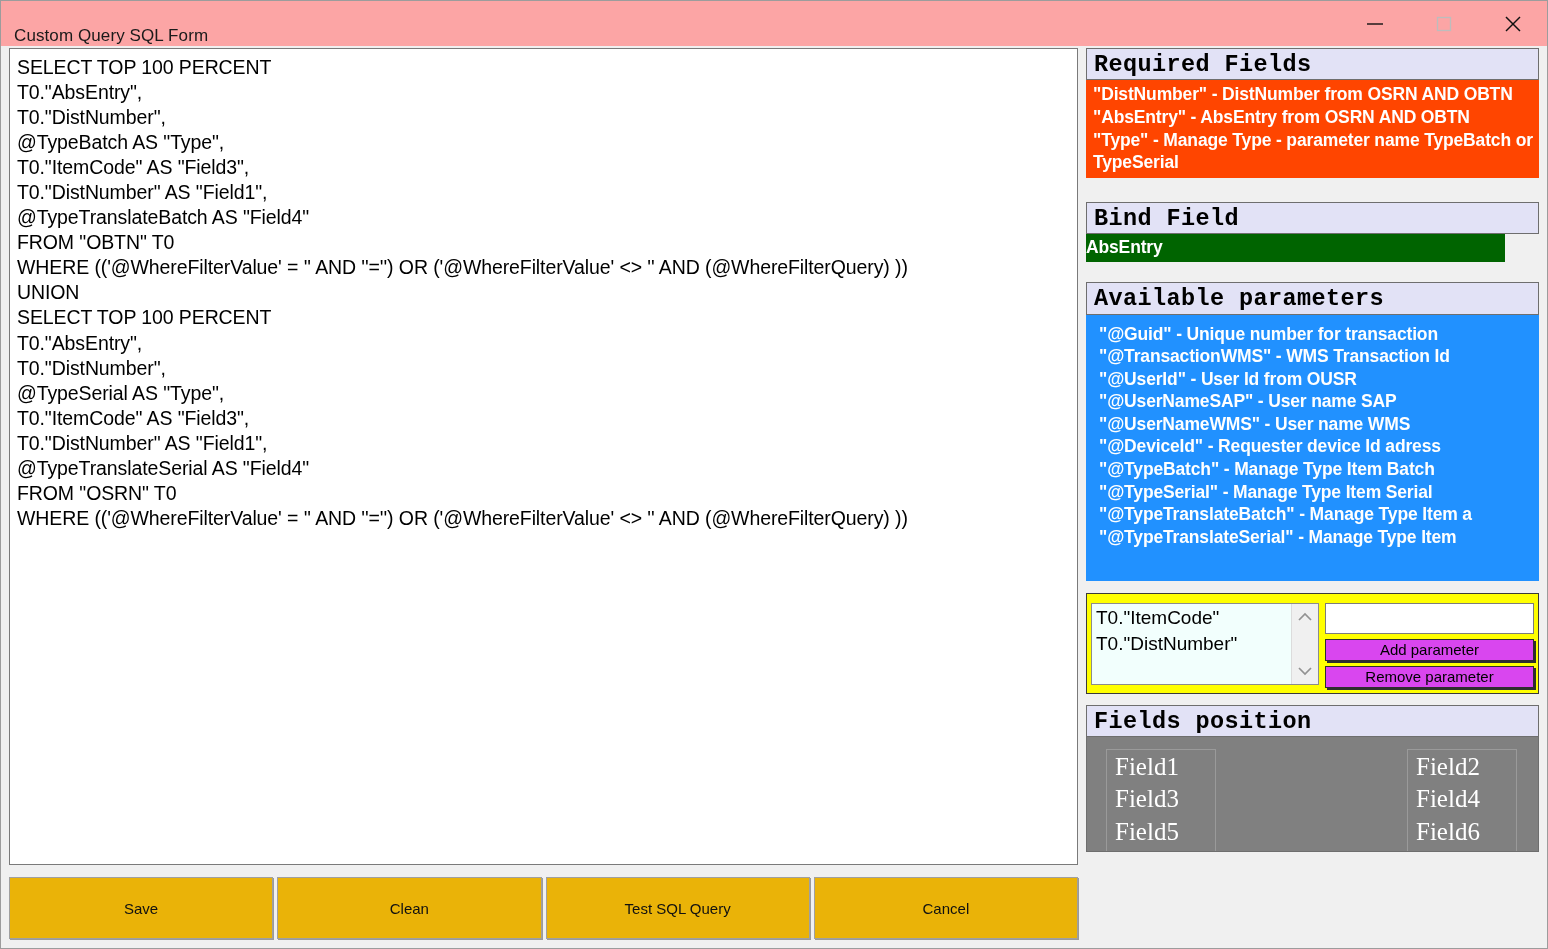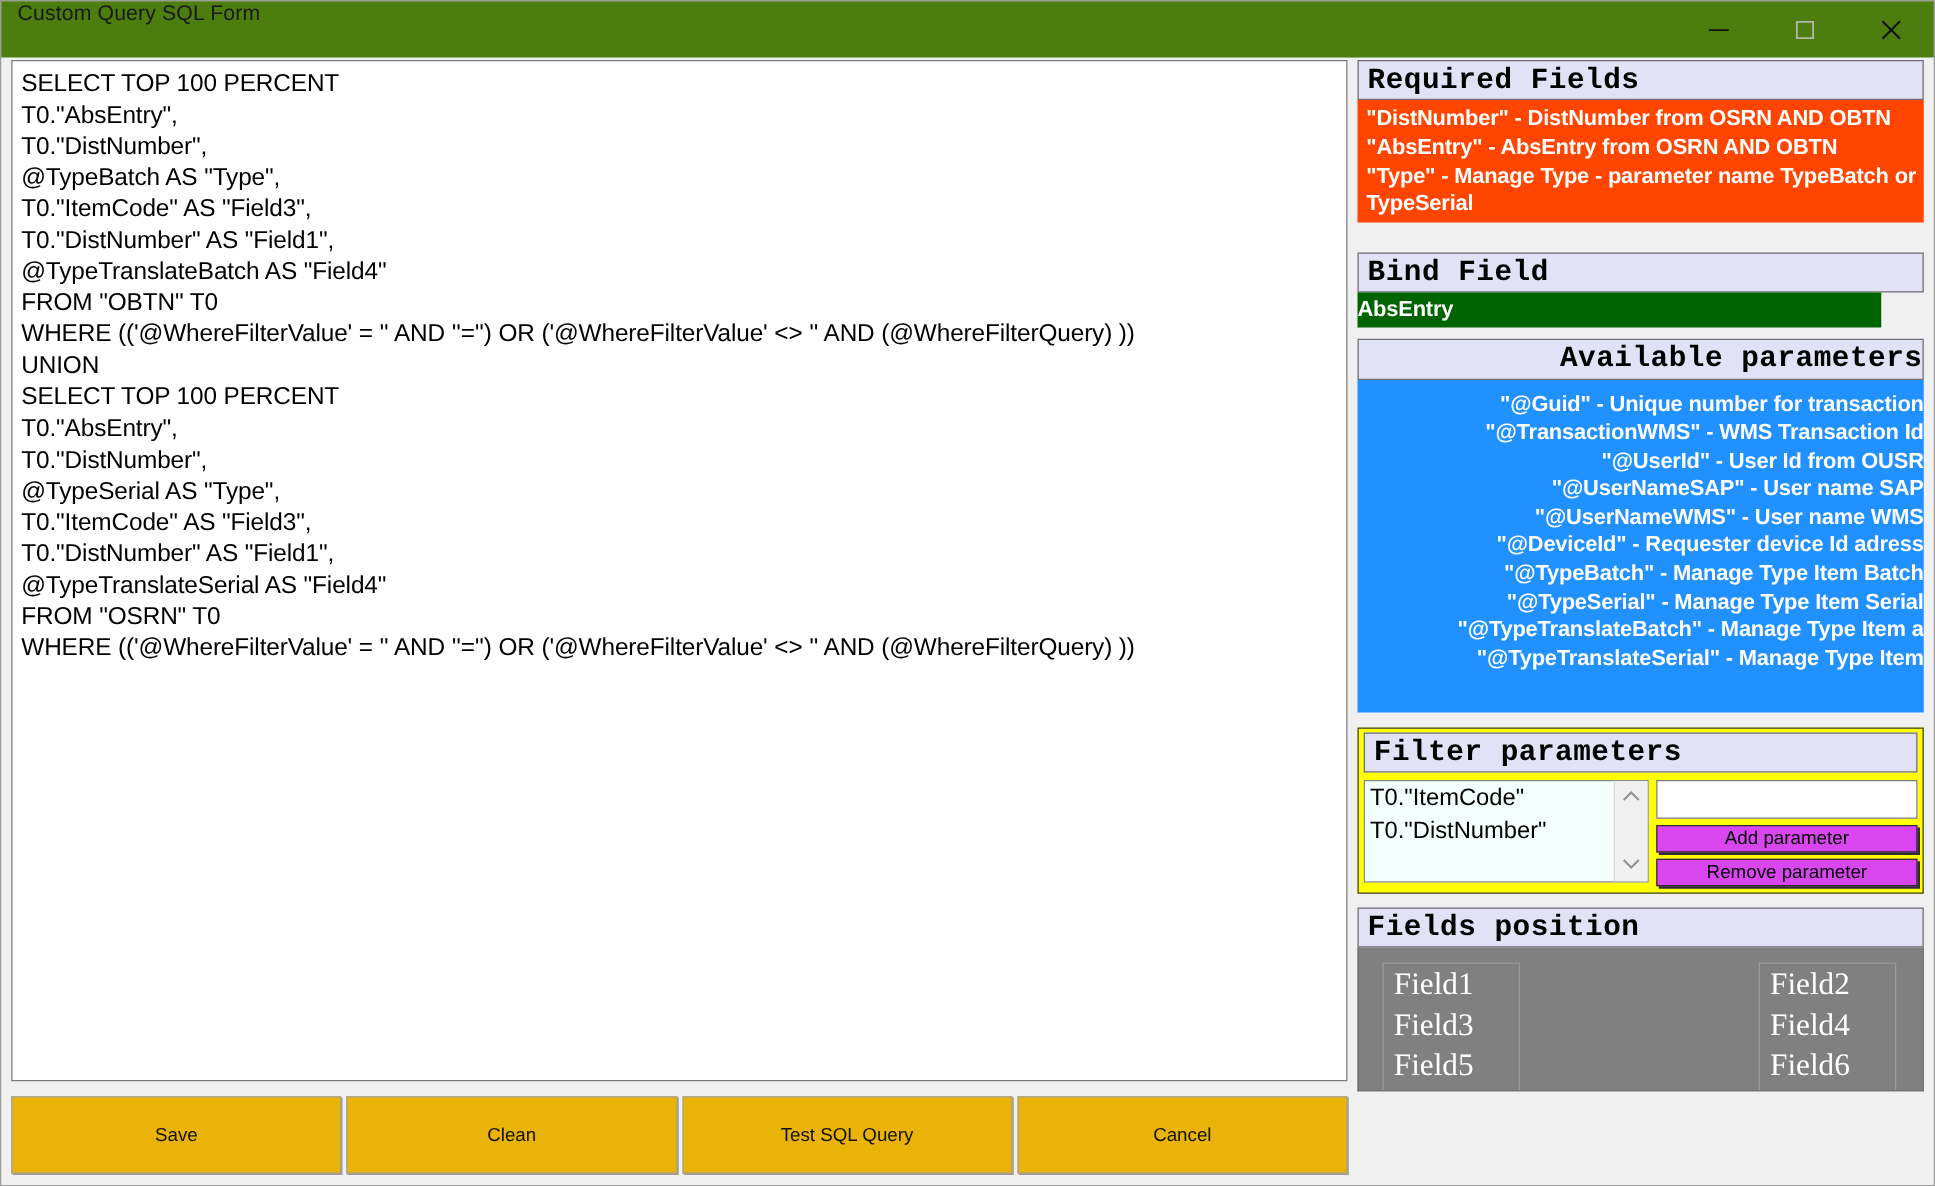--- a/index.html
+++ b/index.html
@@ -25,23 +25,23 @@
     border: 1px solid #9c9c9c;
     box-sizing: border-box;
     display: flex;
     flex-direction: column;
   }
 
   
   #titlebar {
     height: 45px;
     min-height: 45px;
-    background: #4d7c0f;
-    display: flex;
-    align-items: flex-start;
+    background: #fca5a5;
+    display: flex;
+    align-items: flex-end;
     position: relative;
   }
   #title-text {
     font-size: 17px;
     color: #1a1a1a;
     padding-left: 13px;
     letter-spacing: .1px;
     white-space: nowrap;
   }
   #win-controls {
@@ -180,21 +180,21 @@
   #bind-box {
     background: #006400;
     height: 28px;
     width: 419px;
     box-sizing: border-box;
     overflow: hidden;
   }
   #bind-box .panel-text { line-height: 26px; }
 
   
-  #params-section { margin-top: 9px; text-align: right; }
+  #params-section { margin-top: 20px; }
   #params-box {
     background: #2191ff;
     width: 453px;
     height: 266px;
     box-sizing: border-box;
     padding: 8px 0 0 13px;
     overflow: hidden;
   }
 
   
@@ -407,21 +407,20 @@
           <div class="panel-text">"@UserNameWMS" - User name WMS</div>
           <div class="panel-text">"@DeviceId" - Requester device Id adress</div>
           <div class="panel-text">"@TypeBatch" - Manage Type Item Batch</div>
           <div class="panel-text">"@TypeSerial" - Manage Type Item Serial</div>
           <div class="panel-text">"@TypeTranslateBatch" - Manage Type Item a</div>
           <div class="panel-text">"@TypeTranslateSerial" - Manage Type Item</div>
         </div>
       </div>
 
       <div id="filter-section">
-        <div class="sec-header">Filter parameters</div>
         <div id="filter-body">
 
           <div id="filter-list">
             <div id="filter-list-items">
               <div>T0."ItemCode"</div>
               <div>T0."DistNumber"</div>
             </div>
             <div id="filter-scroll">
               <span class="scroll-arrow">
                 <svg width="16" height="10" viewBox="0 0 16 10">

